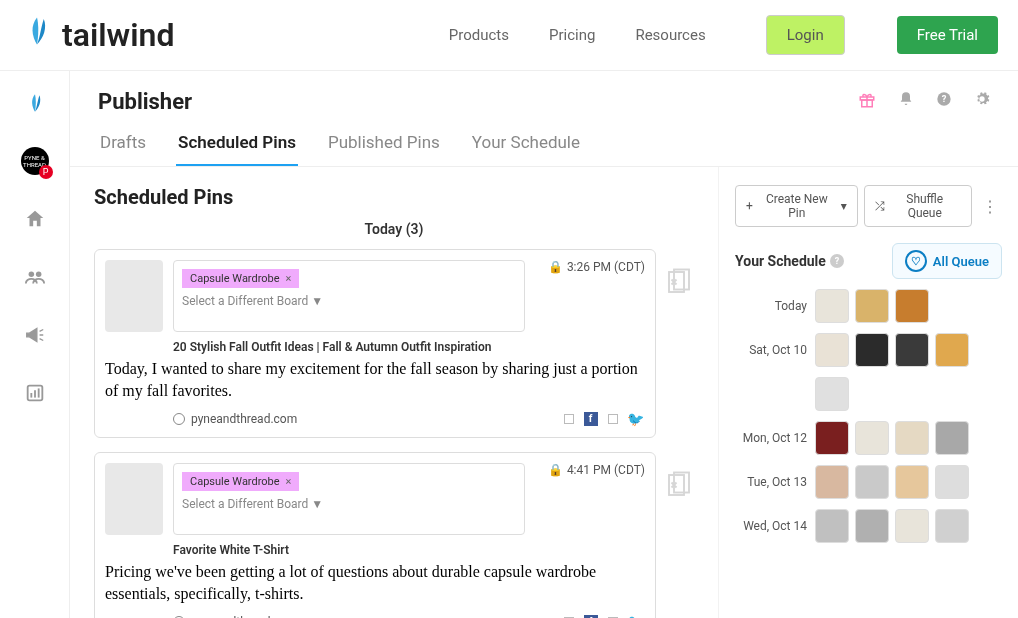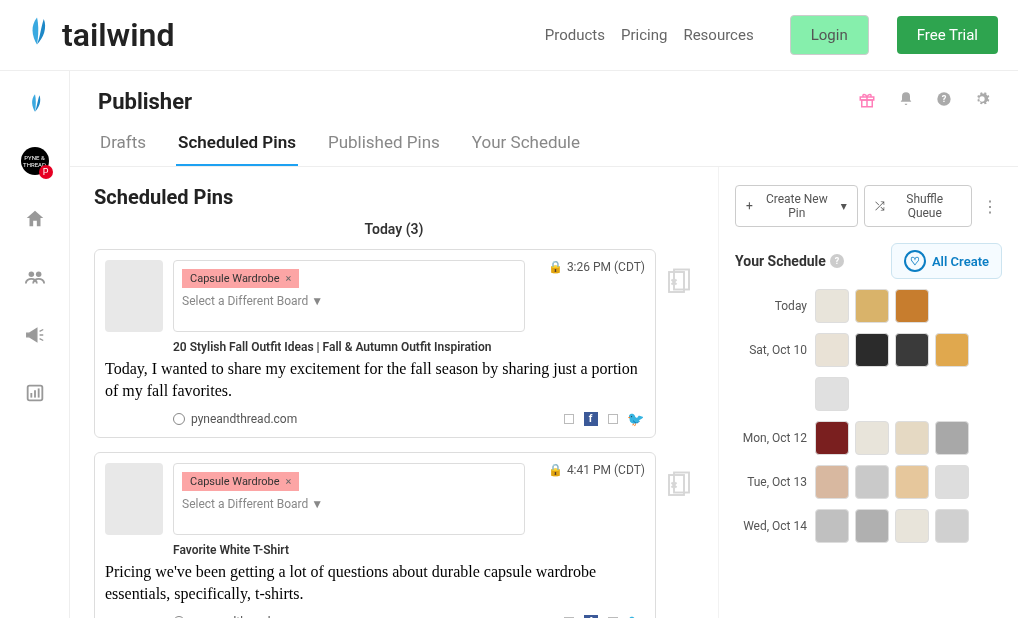--- a/index.html
+++ b/index.html
@@ -2,24 +2,24 @@
 <html><head>
 <meta charset="utf-8">
 <style>
 * { margin:0; padding:0; box-sizing:border-box; font-family:-apple-system,BlinkMacSystemFont,"Segoe UI",Roboto,sans-serif; }
 body { background:#fff; color:#333; width:1018px; height:618px; overflow:hidden; }
 
 
 .topnav { display:flex; align-items:center; padding:12px 20px; height:70px; }
 .logo { display:flex; align-items:center; gap:8px; font-size:32px; font-weight:600; color:#222; }
 .logo-icon svg { width:34px; height:34px; }
-.nav-links { margin-left:auto; display:flex; align-items:center; gap:16px; }
+.nav-links { margin-left:auto; display:flex; align-items:center; gap:40px; }
 .nav-link { color:#666; font-size:15px; cursor:pointer; }
 .btn { padding:10px 20px; border-radius:4px; font-size:15px; cursor:pointer; }
-.btn-login { border:1px solid #ccc; color:#555; background:#86efac; margin-left:20px; }
+.btn-login { border:1px solid #ccc; color:#555; background:#bef264; margin-left:20px; }
 .btn-trial { background:#2ea44f; color:#fff; border:none; margin-left:12px; }
 
 
 .app { display:flex; height:calc(618px - 70px); border-top:1px solid #eee; position:relative; }
 
 
 .rail { width:70px; background:#fff; border-right:1px solid #eee; display:flex; flex-direction:column; align-items:center; padding-top:18px; gap:30px; }
 .rail-item { width:28px; height:28px; display:flex; align-items:center; justify-content:center; color:#888; cursor:pointer; position:relative; }
 .rail-item svg { width:22px; height:22px; }
 .avatar { width:28px; height:28px; border-radius:50%; background:#000; position:relative; display:flex; align-items:center; justify-content:center; color:#fff; font-size:6px; text-align:center; }
@@ -42,21 +42,21 @@
 
 .col-left { flex:1; padding:18px 24px; overflow-y:auto; }
 .section-title { font-size:20px; font-weight:700; color:#222; margin-bottom:12px; }
 .day-header { text-align:center; font-weight:600; font-size:14px; margin:8px 0 12px; color:#333; }
 
 .pin-card-wrap { display:flex; align-items:flex-start; gap:8px; margin-bottom:14px; }
 .pin-card { border:1px solid #ddd; border-radius:6px; padding:10px; flex:1; background:#fff; }
 .pin-top { display:flex; gap:10px; }
 .pin-img { width:58px; height:72px; background:#e8e8e8; border-radius:4px; flex-shrink:0; }
 .pin-board-area { flex:1; border:1px solid #ddd; border-radius:4px; padding:6px 8px; }
-.board-chip { display:inline-flex; align-items:center; gap:6px; background:#fca5a5; padding:3px 8px; font-size:11px; color:#333; margin-bottom:6px; }
+.board-chip { display:inline-flex; align-items:center; gap:6px; background:#f0abfc; padding:3px 8px; font-size:11px; color:#333; margin-bottom:6px; }
 .board-chip .x { cursor:pointer; color:#666; }
 .board-select { font-size:12px; color:#888; cursor:pointer; }
 .pin-time { font-size:12px; color:#555; display:flex; align-items:center; gap:4px; }
 .pin-time-col { display:flex; flex-direction:column; align-items:flex-end; min-width:110px; }
 .pin-title { font-weight:600; font-size:12px; margin:8px 0 4px; color:#333; padding-left:68px; }
 .pin-title.no-pad { padding-left:0; }
 .pin-desc { font-size:16px; color:#000000; line-height:1.4;font-family:Liberation Serif, serif; }
 .pin-footer { display:flex; align-items:center; margin-top:8px; padding-left:68px; }
 .pin-source { display:flex; align-items:center; gap:6px; font-size:12px; color:#555; }
 .globe { width:12px; height:12px; border:1px solid #888; border-radius:50%; display:inline-block; }
@@ -290,21 +290,21 @@
           </button>
           <span class="more-dots">⋮</span>
         </div>
         <div class="schedule-head">
           <div class="schedule-title">
             <span>Your Schedule</span>
             <span class="q">?</span>
           </div>
           <div class="all-clear">
             <span class="heart-ring">♡</span>
-            <span>All Create</span>
+            <span>All Queue</span>
           </div>
         </div>
         <div id="schedule-rows">
     <div class="sched-row">
       <div class="sched-date">Today</div>
       <div class="thumbs">
                 <div class="thumb" style="background:#e8e4da"></div>
                 <div class="thumb" style="background:#d9b36a"></div>
                 <div class="thumb" style="background:#c77d2e"></div>
               </div>

